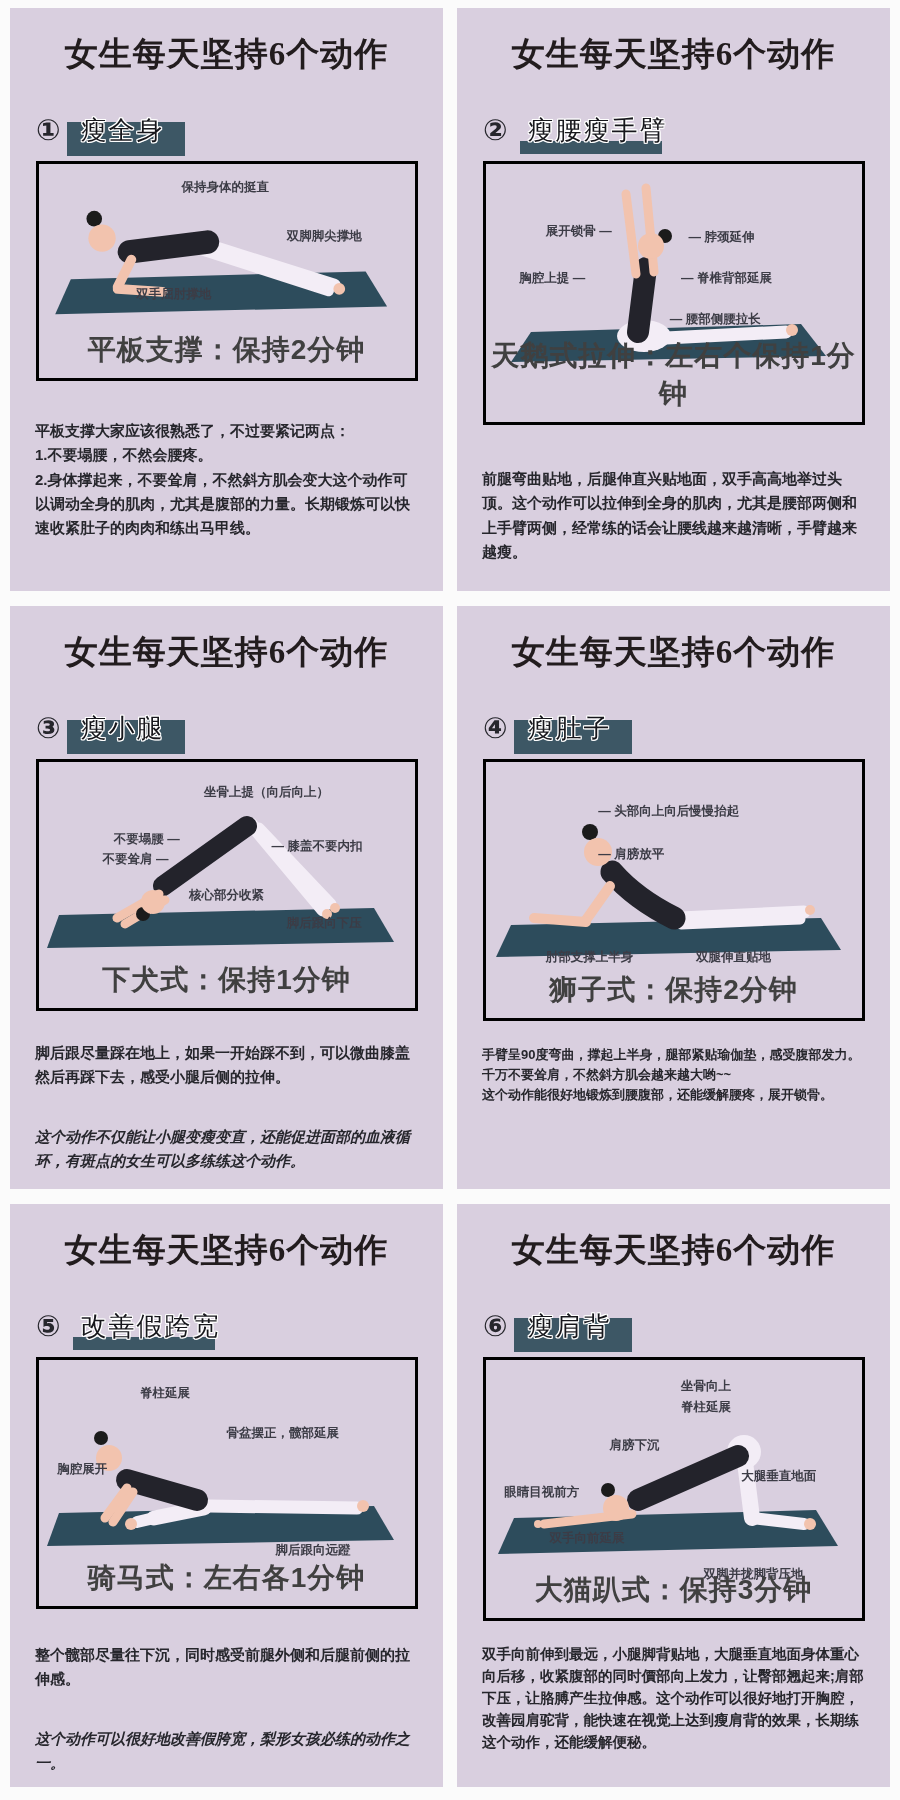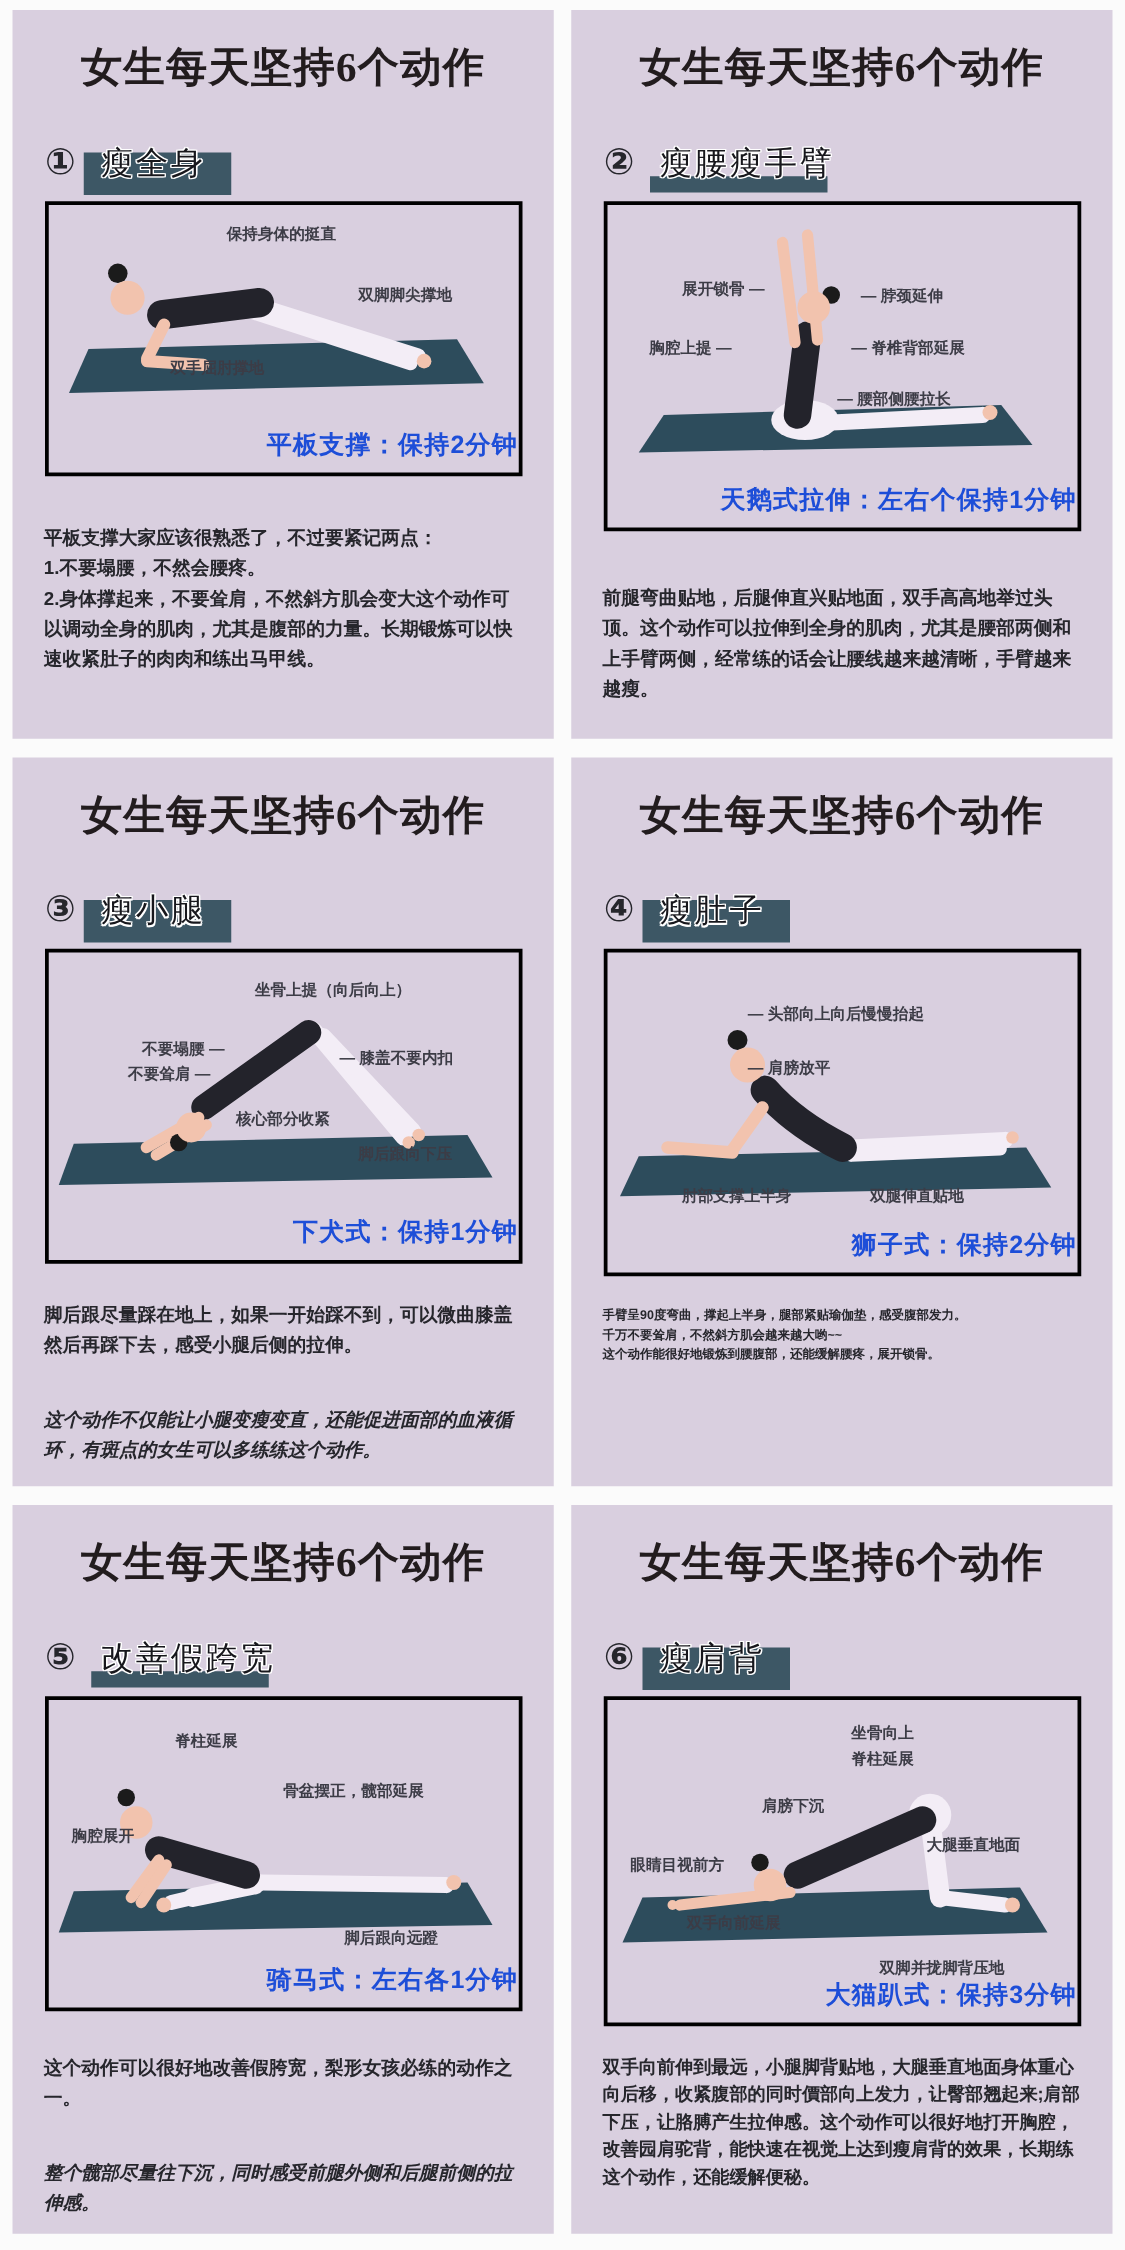--- a/index.html
+++ b/index.html
@@ -14,22 +14,22 @@
   .badge-num{font-size:29px;font-weight:600;color:#26262c;line-height:1;}
   .badge-label{position:relative;z-index:0;font-size:26px;font-weight:400;color:#17171c;
                padding:0 12px;letter-spacing:2px;
                text-shadow:1px 0 0 #fff,-1px 0 0 #fff,0 1px 0 #fff,0 -1px 0 #fff,
                            1px 1px 0 #fff,-1px -1px 0 #fff,1px -1px 0 #fff,-1px 1px 0 #fff;}
   .badge-label::before{content:"";position:absolute;z-index:-1;left:-2px;right:-8px;top:9px;bottom:-8px;background:#3d5765;}
   .badge-label.bar::before{top:auto;height:13px;bottom:-6px;left:4px;right:18px;}
   .fig-box{position:relative;margin:13px auto 0;width:382px;border:3px solid #000000;box-sizing:border-box;}
   .draw{position:absolute;left:0;right:0;top:0;bottom:50px;}
   .draw svg{width:100%;height:100%;display:block;}
-  .caption{position:absolute;left:0;right:0;bottom:9px;text-align:right;
-           font-size:20px;font-weight:800;color:#1d4ed8;letter-spacing:1px;}
+  .caption{position:absolute;left:0;right:0;bottom:9px;text-align:center;
+           font-size:28px;font-weight:800;color:#404040;letter-spacing:1px;}
   .ann{position:absolute;font-size:12.5px;font-weight:600;color:#3c3c46;white-space:nowrap;line-height:1.35;}
   .desc{margin:38px 25px 0;font-size:15px;font-weight:700;color:#26262c;line-height:1.62;}
   .desc p{margin:0;}
   .desc.gapped p + p{margin-top:35px;font-style:italic;}
   .desc.tight{margin-top:22px;font-size:14.5px;line-height:1.52;}
 </style>
 </head>
 <body>
 
 <div class="page">
@@ -152,21 +152,21 @@
           <circle cx="104" cy="32" r="8" fill="#1b1b1b"></circle>
           <circle cx="112" cy="52" r="14" fill="#f2c3ae"></circle>
         </svg>
       </div>
       <div class="ann" style="left:30%;top:16%;">— 头部向上向后慢慢抬起</div>
       <div class="ann" style="left:30%;top:33%;">— 肩膀放平</div>
       <div class="ann" style="left:16%;top:73%;">肘部支撑上半身</div>
       <div class="ann" style="left:56%;top:73%;">双腿伸直贴地</div>
       <div class="caption">狮子式：保持2分钟</div>
     </div>
-    <div class="desc" style="margin-top:24px;font-size:10px;line-height:1.55;">
+    <div class="desc" style="margin-top:24px;font-size:13px;line-height:1.55;">
       <p>手臂呈90度弯曲，撑起上半身，腿部紧贴瑜伽垫，感受腹部发力。</p>
       <p>千万不要耸肩，不然斜方肌会越来越大哟~~</p>
       <p>这个动作能很好地锻炼到腰腹部，还能缓解腰疼，展开锁骨。</p>
     </div>
   </div>
 
   <div class="card">
     <div class="card-title">女生每天坚持6个动作</div>
     <div class="badge-row">
       <span class="badge-num">⑤</span>
@@ -188,22 +188,22 @@
           <circle cx="70" cy="70" r="13" fill="#f2c3ae"></circle>
         </svg>
       </div>
       <div class="ann" style="left:27%;top:10%;">脊柱延展</div>
       <div class="ann" style="left:50%;top:22%;margin-top:11px;">骨盆摆正，髋部延展</div>
       <div class="ann" style="left:5%;top:41%;">胸腔展开</div>
       <div class="ann" style="left:63%;top:74%;">脚后跟向远蹬</div>
       <div class="caption">骑马式：左右各1分钟</div>
     </div>
     <div class="desc gapped" style="margin-top:34px;">
+      <p>整个髋部尽量往下沉，同时感受前腿外侧和后腿前侧的拉伸感。</p>
       <p>这个动作可以很好地改善假胯宽，梨形女孩必练的动作之一。</p>
-      <p>整个髋部尽量往下沉，同时感受前腿外侧和后腿前侧的拉伸感。</p>
     </div>
   </div>
 
   <div class="card">
     <div class="card-title">女生每天坚持6个动作</div>
     <div class="badge-row">
       <span class="badge-num">⑥</span>
       <span class="badge-label">瘦肩背</span>
     </div>
     <div class="fig-box" style="height:264px;">

